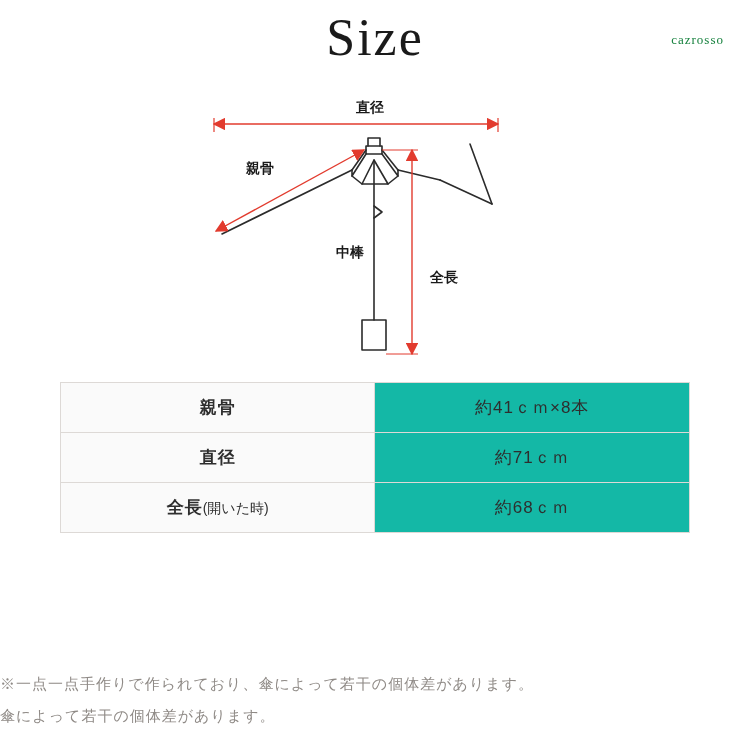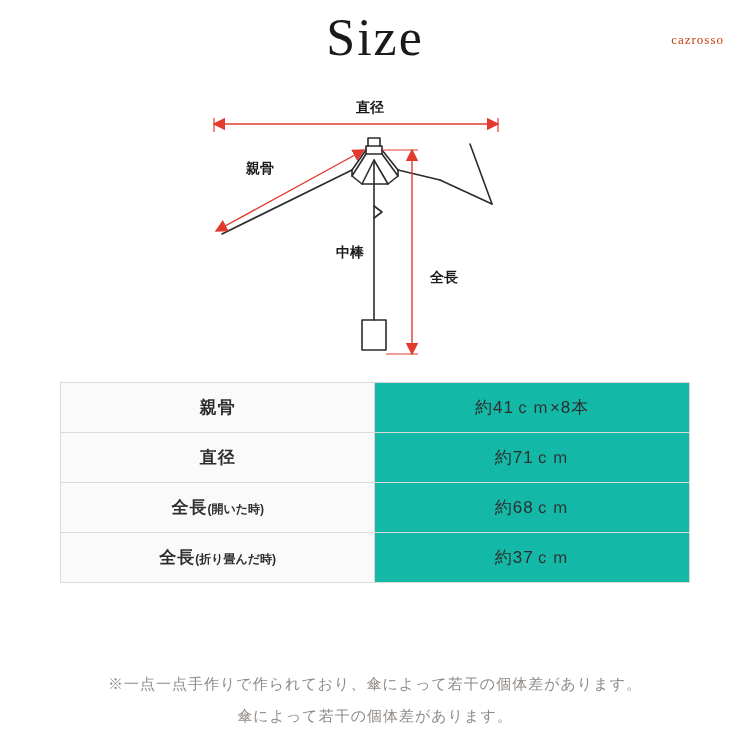--- a/index.html
+++ b/index.html
@@ -32,21 +32,21 @@
     color: #1a1a1a;
     font-weight: normal;
   }
   .brand {
     position: absolute;
     top: 32px;
     right: 26px;
     font-family: "Liberation Serif", serif;
     font-size: 13px;
     letter-spacing: 1px;
-    color: #c2410c;
+    color: #15803d;
   }
   .diagram {
     position: absolute;
     top: 88px;
     left: 0;
     width: 750px;
     height: 285px;
   }
   .diagram svg {
     display: block;
@@ -71,30 +71,30 @@
     background: #fafafa;
     font-weight: bold;
     letter-spacing: 1px;
   }
   .spec-table td.value {
     width: 315px;
     background: #14b8a6;
     letter-spacing: 1px;
   }
   .sub {
-    font-weight: bold;
-    font-size: 12px;
+    font-weight: normal;
+    font-size: 14px;
     letter-spacing: 0;
   }
   .notes {
     position: absolute;
     top: 668px;
     left: 0;
     width: 750px;
-    text-align: center;
+    text-align: left;
     color: #8f8a86;
     font-size: 15px;
     letter-spacing: 1px;
     line-height: 32px;
   }
   .notes div { display: block; }
 </style>
 </head>
 <body>
 
@@ -167,24 +167,20 @@
         <td class="value">約41ｃｍ×8本</td>
       </tr>
       <tr>
         <td class="label"><span>直径</span><span class="sub"></span></td>
         <td class="value">約71ｃｍ</td>
       </tr>
       <tr>
         <td class="label"><span>全長</span><span class="sub">(開いた時)</span></td>
         <td class="value">約68ｃｍ</td>
       </tr>
-      <tr>
-        <td class="label"><span>全長</span><span class="sub">(折り畳んだ時)</span></td>
-        <td class="value">約37ｃｍ</td>
-      </tr>
     </tbody>
   </table>
 
   <div class="notes">
     <div>※一点一点手作りで作られており、傘によって若干の個体差があります。</div>
     <div>傘によって若干の個体差があります。</div>
   </div>
 
 </div>
 

